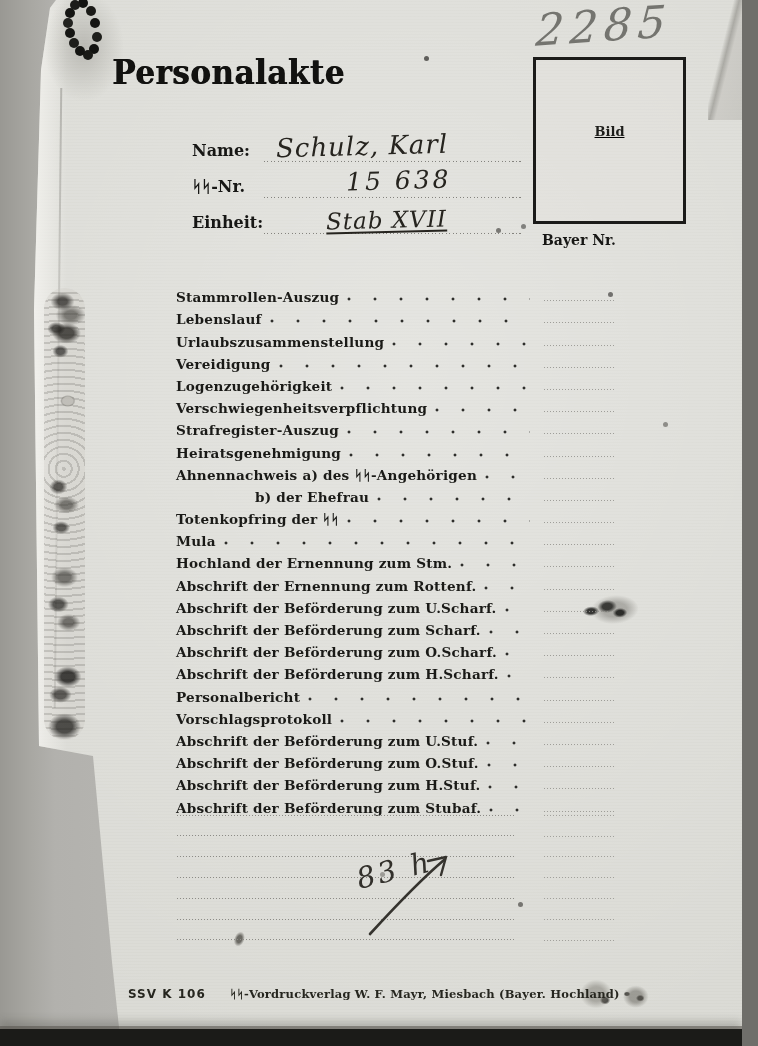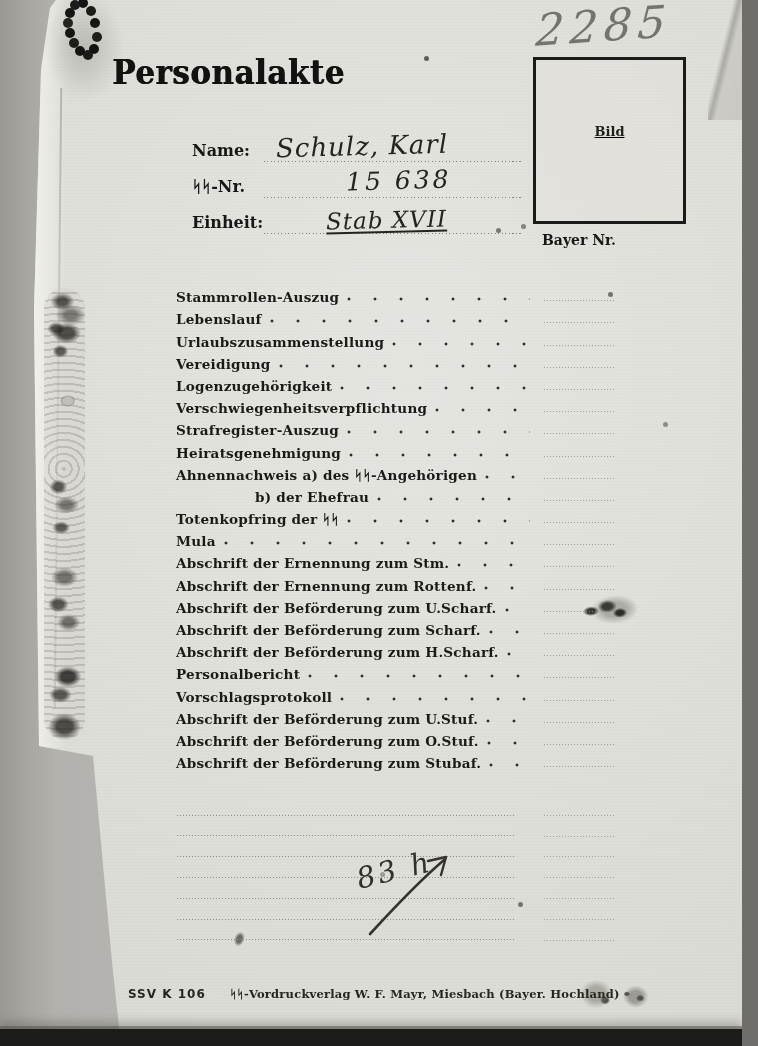--- a/index.html
+++ b/index.html
@@ -257,21 +257,21 @@
     <span class="fill-line"></span>
   </div>
 
   <div class="check-row">
     <span class="check-label">Mula</span>
     <span class="leader"></span>
     <span class="fill-line"></span>
   </div>
 
   <div class="check-row">
-    <span class="check-label">Abschrift der Ernennung zum Stm.</span>
+    <span class="check-label">Hochland der Ernennung zum Stm.</span>
     <span class="leader"></span>
     <span class="fill-line"></span>
   </div>
 
   <div class="check-row">
     <span class="check-label">Abschrift der Ernennung zum Rottenf.</span>
     <span class="leader"></span>
     <span class="fill-line"></span>
   </div>
 
@@ -280,20 +280,25 @@
     <span class="leader"></span>
     <span class="fill-line"></span>
   </div>
 
   <div class="check-row">
     <span class="check-label">Abschrift der Beförderung zum Scharf.</span>
     <span class="leader"></span>
     <span class="fill-line"></span>
   </div>
 
+  <div class="check-row">
+    <span class="check-label">Abschrift der Beförderung zum O.Scharf.</span>
+    <span class="leader"></span>
+    <span class="fill-line"></span>
+  </div>
 
   <div class="check-row">
     <span class="check-label">Abschrift der Beförderung zum H.Scharf.</span>
     <span class="leader"></span>
     <span class="fill-line"></span>
   </div>
 
   <div class="check-row">
     <span class="check-label">Personalbericht</span>
     <span class="leader"></span>
@@ -311,20 +316,25 @@
     <span class="leader"></span>
     <span class="fill-line"></span>
   </div>
 
   <div class="check-row">
     <span class="check-label">Abschrift der Beförderung zum O.Stuf.</span>
     <span class="leader"></span>
     <span class="fill-line"></span>
   </div>
 
+  <div class="check-row">
+    <span class="check-label">Abschrift der Beförderung zum H.Stuf.</span>
+    <span class="leader"></span>
+    <span class="fill-line"></span>
+  </div>
 
   <div class="check-row">
     <span class="check-label">Abschrift der Beförderung zum Stubaf.</span>
     <span class="leader"></span>
     <span class="fill-line"></span>
   </div>
 </div>
 
   <div id="blank-lines">
   <div class="blank-row">

